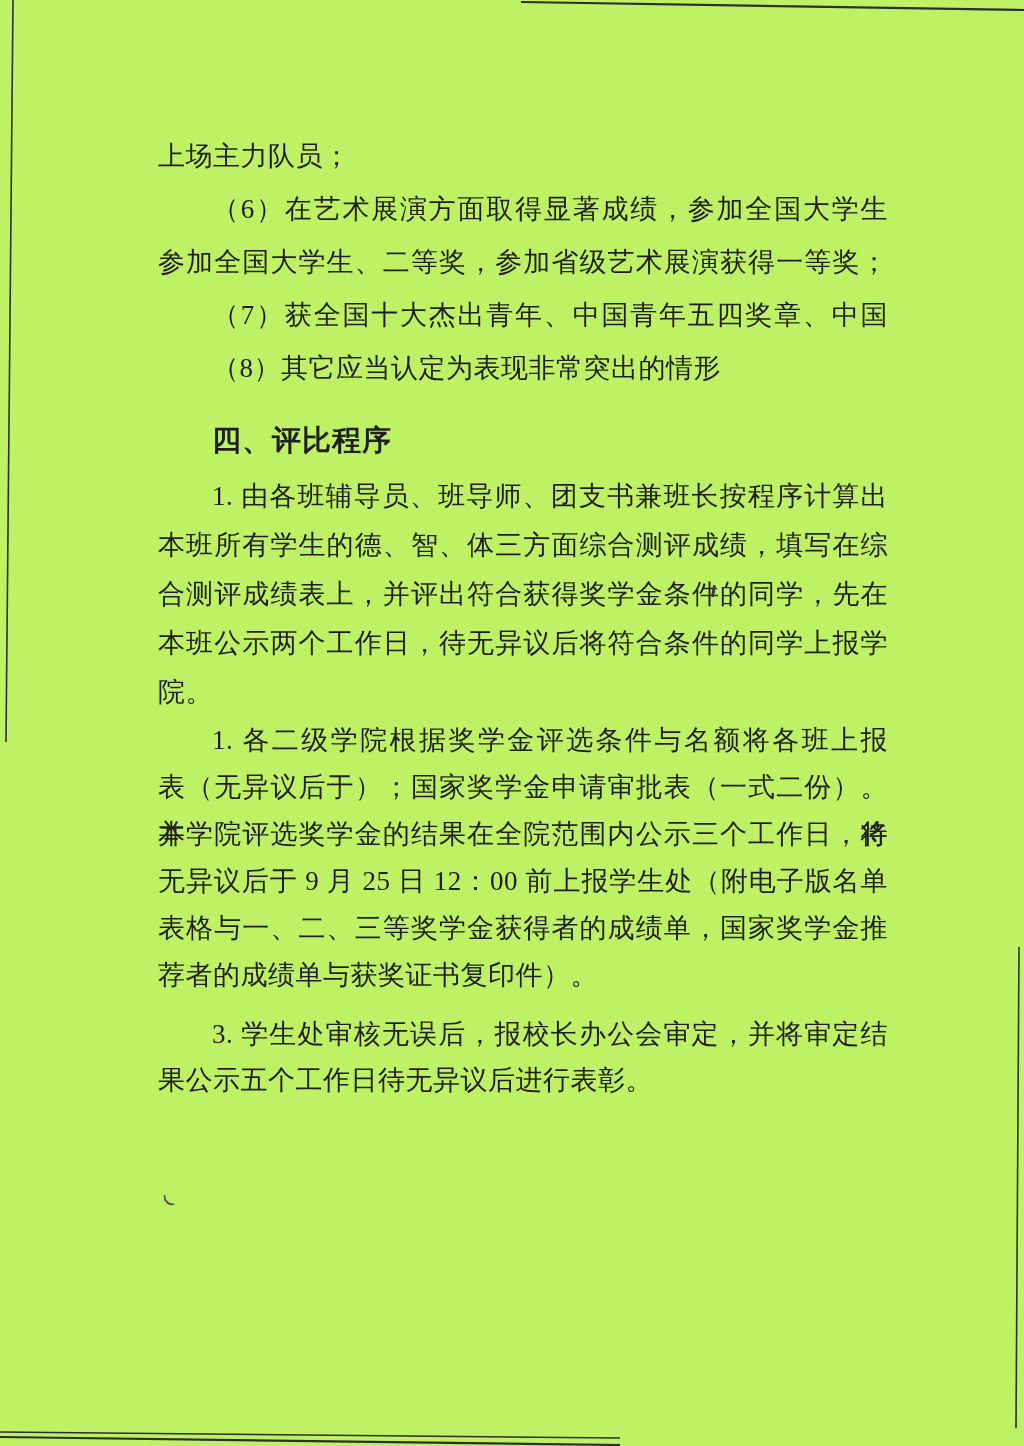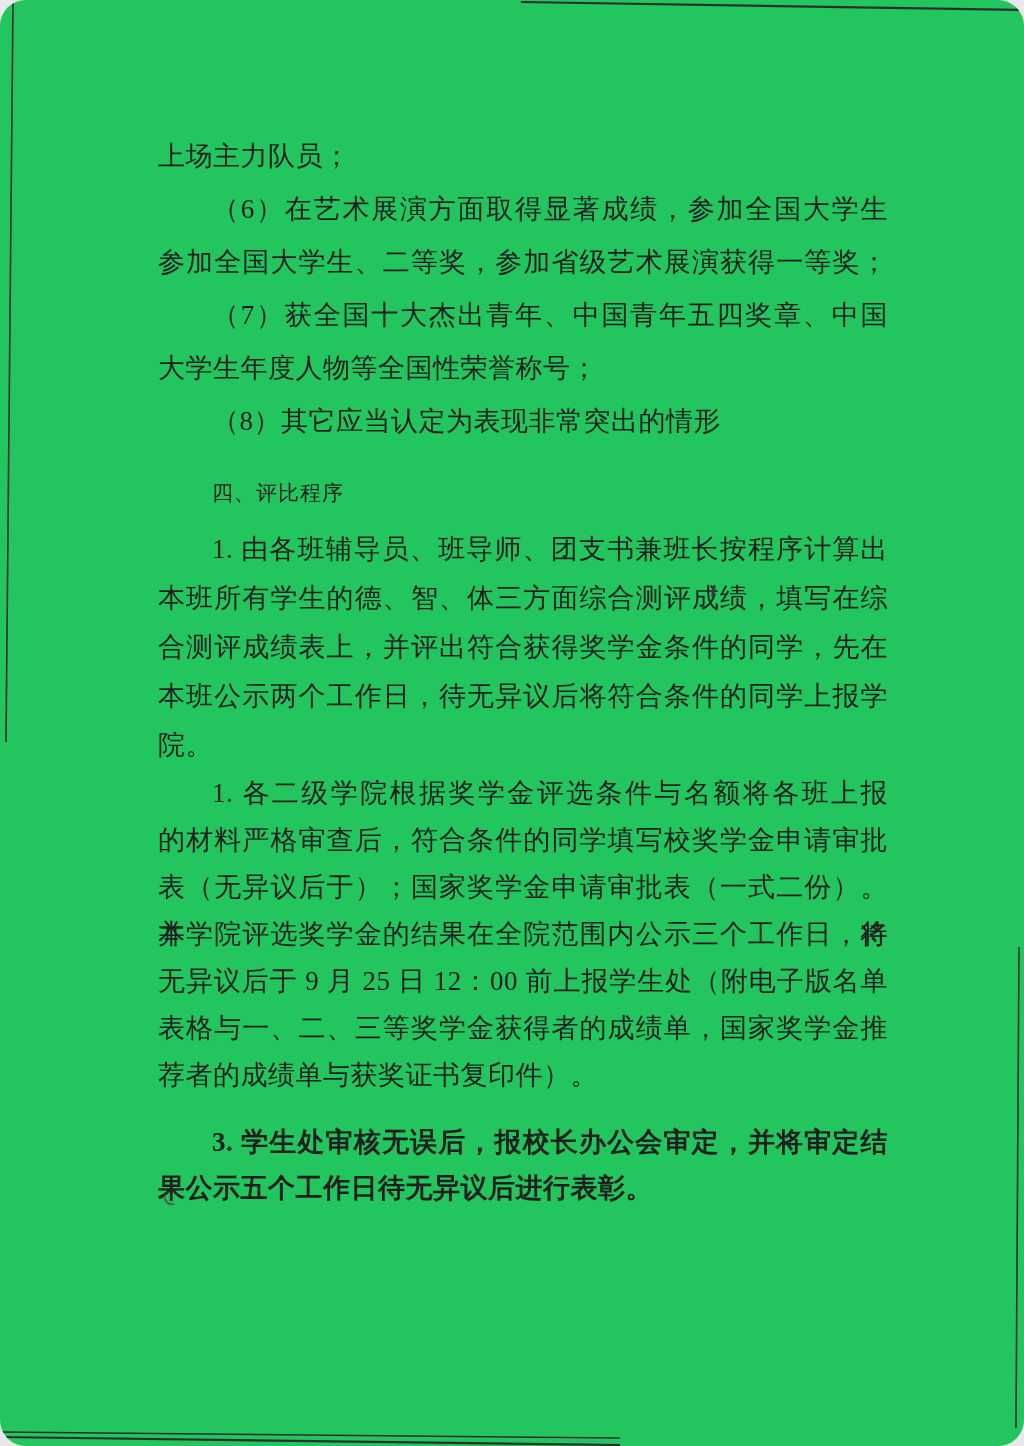--- a/index.html
+++ b/index.html
@@ -4,23 +4,22 @@
 <style>
   html, body { margin: 0; padding: 0; }
   body {
     width: 1024px; height: 1446px;
     background: #e8e8e8;
     font-family: "Liberation Serif", "DejaVu Serif", serif;
   }
   .page {
     position: relative;
     width: 1024px; height: 1446px;
-    background: #22c55e;
+    background: #bef264;
     overflow: hidden;
-    border-radius: 26px;
   }
   .scan-lines {
     position: absolute; left: 0; top: 0;
     width: 1024px; height: 1446px;
     pointer-events: none;
   }
   .textblock {
     position: absolute;
     left: 158px; top: 130px;
     width: 730px;
@@ -35,33 +34,33 @@
     overflow: visible;
   }
   
   .line.fill {
     white-space: normal;
     text-align: justify;
     text-align-last: justify;
     text-justify: inter-character;
   }
   .line.indent { padding-left: 54px; }
-  .line.bold { font-weight: normal; font-size: 21px; letter-spacing: 1px; }
+  .line.bold { font-weight: bold; font-size: 29px; letter-spacing: 1px; }
 
   
   .para[data-para="intro"]  .line,
   .para[data-para="item6"]  .line,
   .para[data-para="item7"]  .line,
   .para[data-para="item8"]  .line  { height: 53px; line-height: 53px; }
   .para[data-para="heading"]       { margin-top: 19px; }
   .para[data-para="heading"] .line { height: 53px; line-height: 53px; }
   .para[data-para="step1"]         { margin-top: 5px; }
   .para[data-para="step1"]  .line  { height: 49px; line-height: 49px; }
   .para[data-para="step2"]  .line  { height: 47px; line-height: 47px; }
-  .para[data-para="step3"]         { margin-top: 20px; font-weight: bold; }
+  .para[data-para="step3"]         { margin-top: 12px; }
   .para[data-para="step3"]  .line  { height: 46px; line-height: 46px; }
 
   
   .stray-tick {
     position: absolute; left: 712px; top: 585px;
     width: 3px; height: 12px;
     background: #3a3a3a;
     transform: rotate(10deg);
     border-radius: 1px;
   }
@@ -90,38 +89,36 @@
   <div class="textblock" id="textblock">
       <div class="para" data-para="intro">
         <div class="line">上场主力队员；</div>
       </div>
       <div class="para" data-para="item6">
         <div class="line indent fill">（6）在艺术展演方面取得显著成绩，参加全国大学生</div>
         <div class="line fill">参加全国大学生、二等奖，参加省级艺术展演获得一等奖；</div>
       </div>
       <div class="para" data-para="item7">
         <div class="line indent fill">（7）获全国十大杰出青年、中国青年五四奖章、中国</div>
-        <div class="line">大学生年度人物等全国性荣誉称号；</div>
       </div>
       <div class="para" data-para="item8">
         <div class="line indent">（8）其它应当认定为表现非常突出的情形</div>
       </div>
       <div class="para" data-para="heading">
         <div class="line indent bold">四、评比程序</div>
       </div>
       <div class="para" data-para="step1">
         <div class="line indent fill">1. 由各班辅导员、班导师、团支书兼班长按程序计算出</div>
         <div class="line fill">本班所有学生的德、智、体三方面综合测评成绩，填写在综</div>
         <div class="line fill">合测评成绩表上，并评出符合获得奖学金条件的同学，先在</div>
         <div class="line fill">本班公示两个工作日，待无异议后将符合条件的同学上报学</div>
         <div class="line">院。</div>
       </div>
       <div class="para" data-para="step2">
         <div class="line indent fill">1. 各二级学院根据奖学金评选条件与名额将各班上报</div>
-        <div class="line fill">的材料严格审查后，符合条件的同学填写校奖学金申请审批</div>
         <div class="line fill">表（无异议后于）；国家奖学金申请审批表（一式二份）。并将</div>
         <div class="line fill">本学院评选奖学金的结果在全院范围内公示三个工作日，待</div>
         <div class="line fill">无异议后于 9 月 25 日 12：00 前上报学生处（附电子版名单</div>
         <div class="line fill">表格与一、二、三等奖学金获得者的成绩单，国家奖学金推</div>
         <div class="line">荐者的成绩单与获奖证书复印件）。</div>
       </div>
       <div class="para" data-para="step3">
         <div class="line indent fill">3. 学生处审核无误后，报校长办公会审定，并将审定结</div>
         <div class="line">果公示五个工作日待无异议后进行表彰。</div>
       </div>

